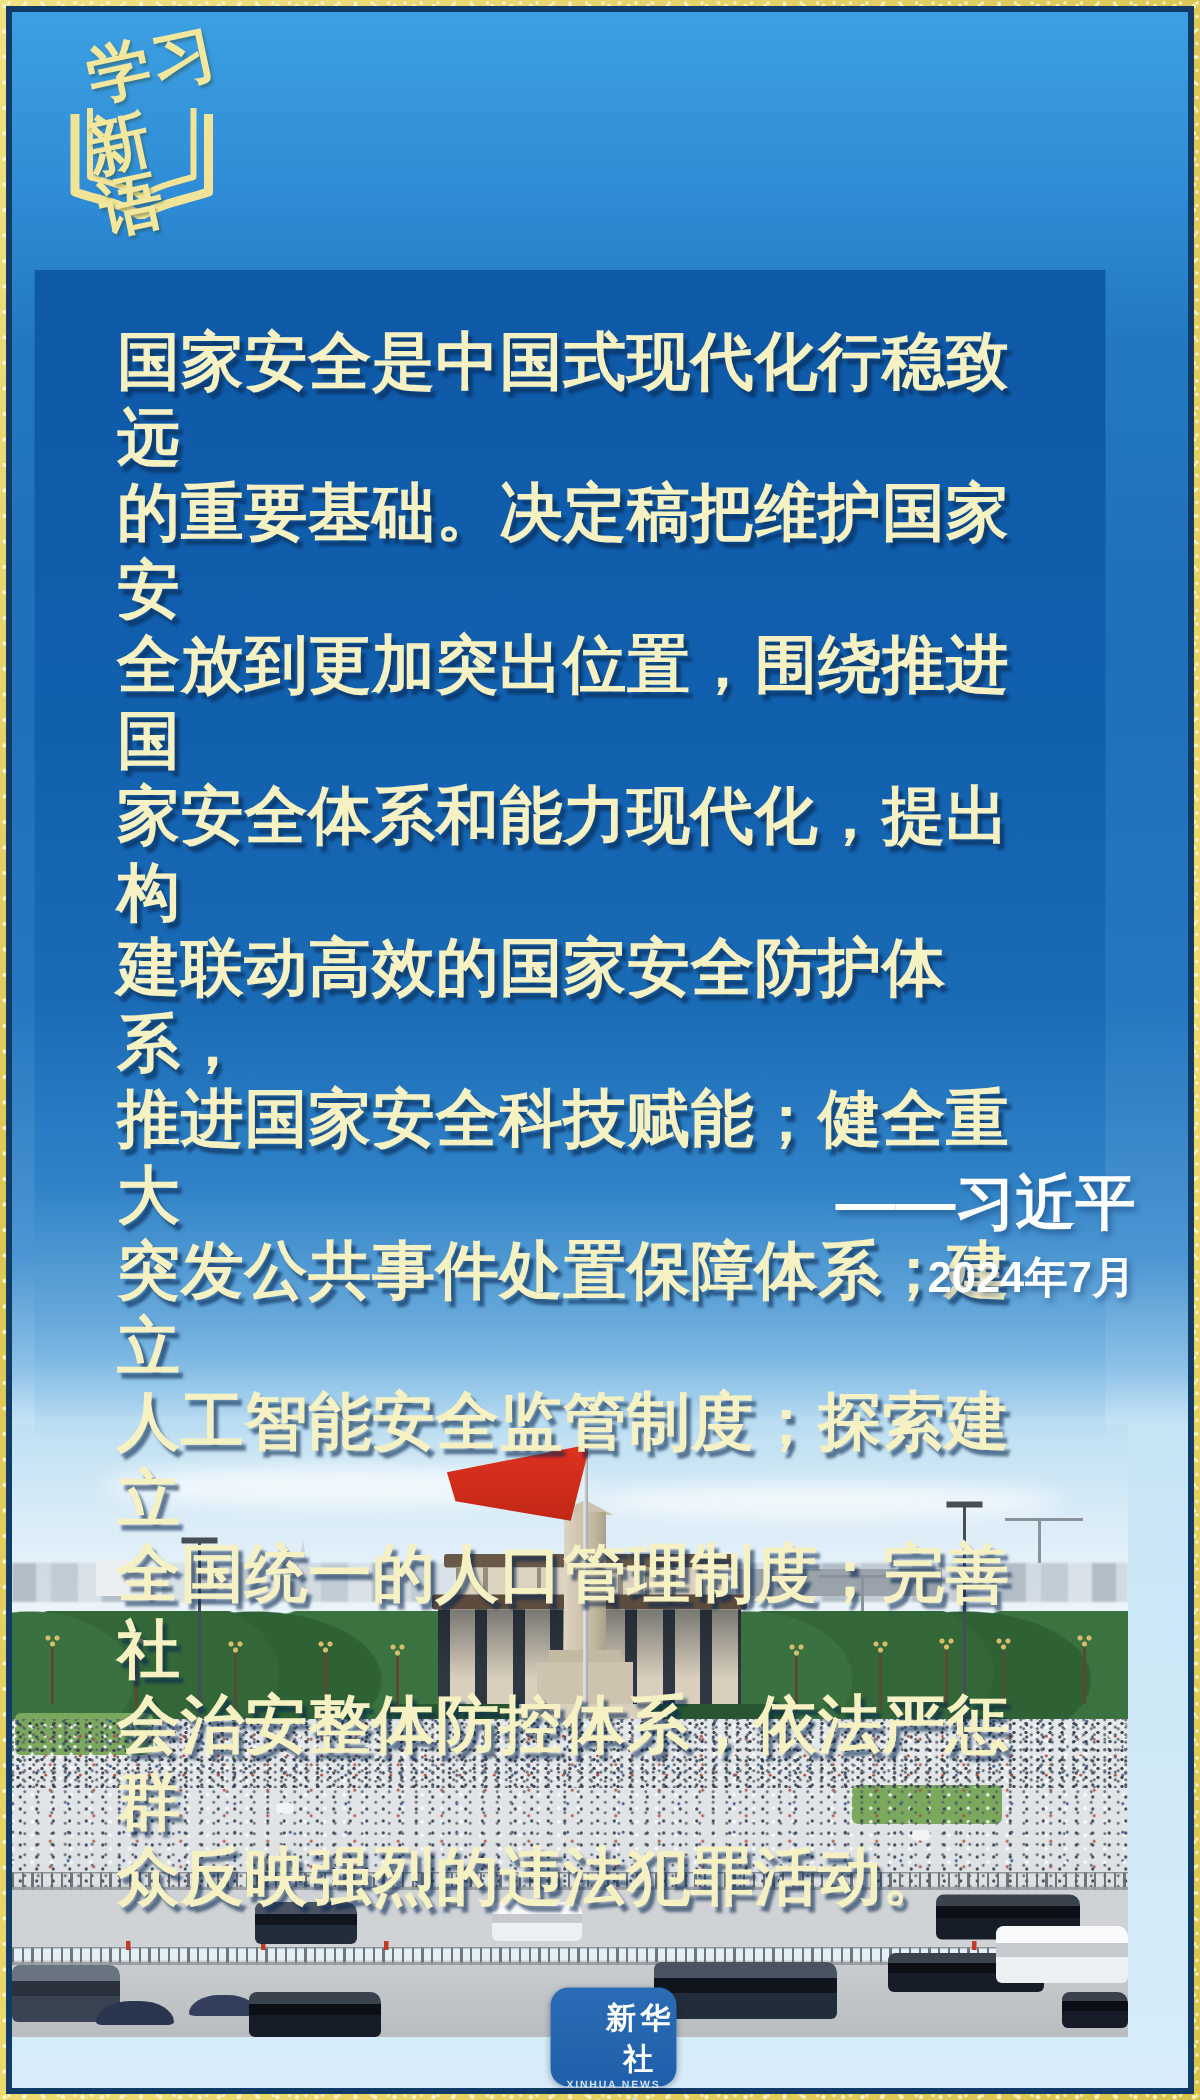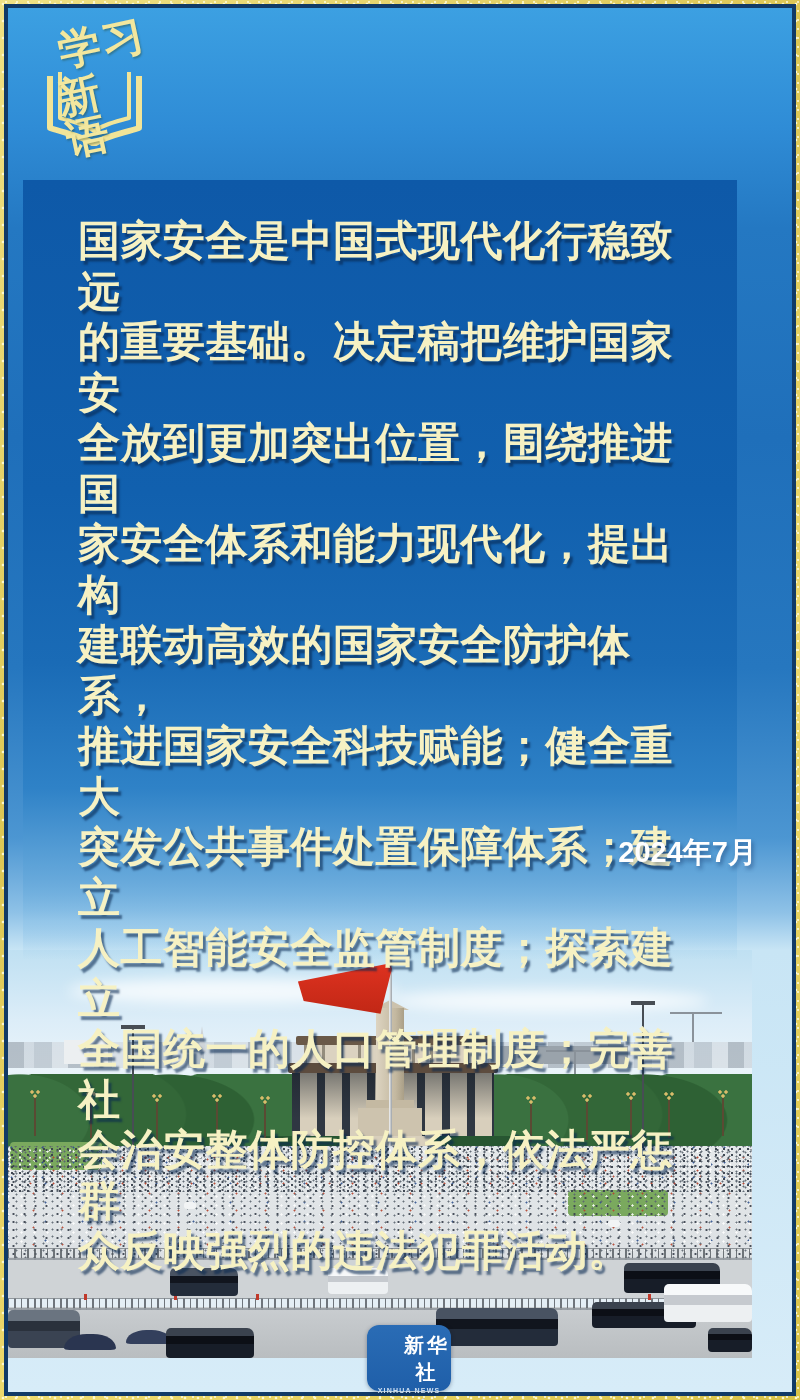--- a/index.html
+++ b/index.html
@@ -151,20 +151,21 @@
 的重要基础。决定稿把维护国家安
 全放到更加突出位置，围绕推进国
 家安全体系和能力现代化，提出构
 建联动高效的国家安全防护体系，
 推进国家安全科技赋能；健全重大
 突发公共事件处置保障体系；建立
 人工智能安全监管制度；探索建立
 全国统一的人口管理制度；完善社
 会治安整体防控体系，依法严惩群
 众反映强烈的违法犯罪活动。</div>
+  <div class="attr author">——习近平</div>
   <div class="attr date">2024年7月</div>
 
   <div class="photo">
     <div class="cloud" style="left:60px;top:28px;width:330px;height:26px;"></div>
     <div class="cloud" style="left:380px;top:40px;width:320px;height:22px;"></div>
     <div class="skyline"></div>
     <div class="bldg" style="left:56px;top:90px;width:44px;height:24px;"></div>
     <div class="spire" style="left:190px;top:76px;"></div>
     <div class="dome" style="left:638px;top:88px;"></div>
     <div class="bldg" style="left:480px;top:96px;width:140px;height:18px;background:#9aa3ab;"></div>

